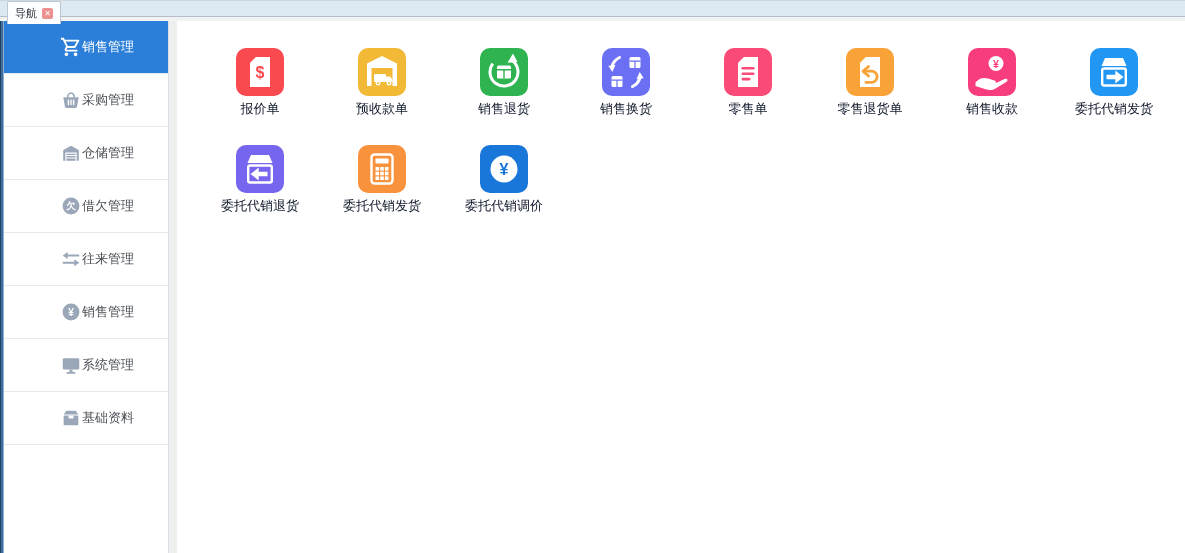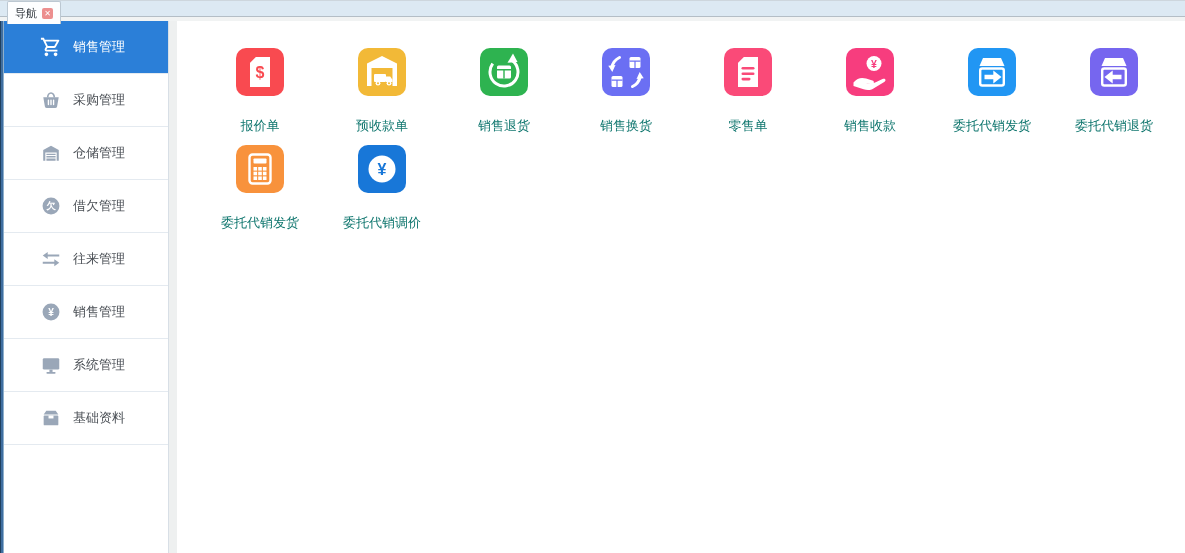--- a/index.html
+++ b/index.html
@@ -25,39 +25,39 @@
   .gapstrip{height:4px;background:#f1f3f3;}
   
   .body{display:flex;height:calc(553px - 20px);}
   .left-edge{
     width:4px;flex:none;
     background:linear-gradient(to right,#20405f 0,#20405f 1px,#3f6ea0 1px,#3f6ea0 3px,#8fb0cc 3px);
   }
   .sidebar{width:164px;flex:none;background:#fff;border-right:1px solid #d8dfe6;}
   .side-item{
     height:53px;border-bottom:1px solid #e4eaf0;display:flex;align-items:center;
-    padding-left:36px;gap:11px;font-size:13px;color:#4a4f55;cursor:pointer;box-sizing:border-box;
+    padding-left:56px;font-size:13px;color:#4a4f55;cursor:pointer;box-sizing:border-box;
   }
   .side-item .sicon{width:22px;height:22px;color:#9aa7b8;flex:none;}
   .sicon svg{width:100%;height:100%;display:block;}
   .side-item.active{background:#2b7fd8;color:#fff;border-bottom-color:#e4eaf0;}
   .side-item.active .sicon{color:#fff;}
   .splitter{width:8px;flex:none;background:#eef0f0;cursor:col-resize;}
   .main{flex:1;background:#fff;padding:27px 0 0 22px;overflow:hidden;}
   
   .grid{display:flex;flex-wrap:wrap;width:984px;}
   .app{
     width:122px;height:97px;display:flex;flex-direction:column;align-items:center;
     cursor:pointer;box-sizing:border-box;
   }
   .tile{
     width:48px;height:48px;border-radius:10px;background:var(--c,#888);flex:none;
   }
   .tile svg{width:48px;height:48px;display:block;}
-  .app-label{margin-top:21px;font-size:13px;color:#0f766e;white-space:nowrap;}
+  .app-label{margin-top:4px;font-size:13px;color:#0f172a;white-space:nowrap;}
 </style>
 </head>
 <body>
 
 <div class="window">
   <div class="tabstrip">
     <div class="tab">
       <span>导航</span>
       <span class="tab-close">✕</span>
     </div>
@@ -199,20 +199,31 @@
                 <path d="M20 9H34V39H14V15Z" fill="#fff"></path>
                 <path d="M20 9v6h-6z" fill="#fff" opacity=".55"></path>
                 <rect x="17.5" y="19" width="13" height="2.6" rx="1.3" fill="var(--c)"></rect>
                 <rect x="17.5" y="24.4" width="13" height="2.6" rx="1.3" fill="var(--c)"></rect>
                 <rect x="17.5" y="29.8" width="9" height="2.6" rx="1.3" fill="var(--c)"></rect>
               </svg>
             </div>
             <div class="app-label">零售单</div>
           </div>
           <div class="app">
+            <div class="tile" style="--c: #f9a237;">
+              <svg viewBox="0 0 48 48">
+                <path d="M20 9H34V39H14V15Z" fill="#fff"></path>
+                <path d="M20 9v6h-6z" fill="#fff" opacity=".55"></path>
+                <path d="M22.5 18.5l-5.5 4.7 5.5 4.7" stroke="var(--c)" stroke-width="2.8" fill="none" stroke-linecap="round" stroke-linejoin="round"></path>
+                <path d="M17.5 23.2h8a5.6 5.6 0 0 1 0 11.2h-5.5" stroke="var(--c)" stroke-width="2.8" fill="none" stroke-linecap="round"></path>
+              </svg>
+            </div>
+            <div class="app-label">零售退货单</div>
+          </div>
+          <div class="app">
             <div class="tile" style="--c: #f73d7e;">
               <svg viewBox="0 0 48 48">
                 <circle cx="28" cy="15.5" r="7.5" fill="#fff"></circle>
                 <text x="28" y="19.8" font-size="10.5" font-weight="bold" fill="var(--c)" text-anchor="middle" font-family="inherit">¥</text>
                 <path d="M7.5 34.5c3.8-4.6 8.2-5.3 12.6-3.9l6.3 2c2.4.8 1.9 3.7-.9 3.3l-5.6-.8c6.6 2.2 11.2-1.6 16.6-4.1 2.8-1.3 4.2 1.2 1.7 3l-10.7 6.6c-3 1.8-6.6 1.9-9.9.7l-10.1-3.3z" fill="#fff"></path>
               </svg>
             </div>
             <div class="app-label">销售收款</div>
           </div>
           <div class="app">

